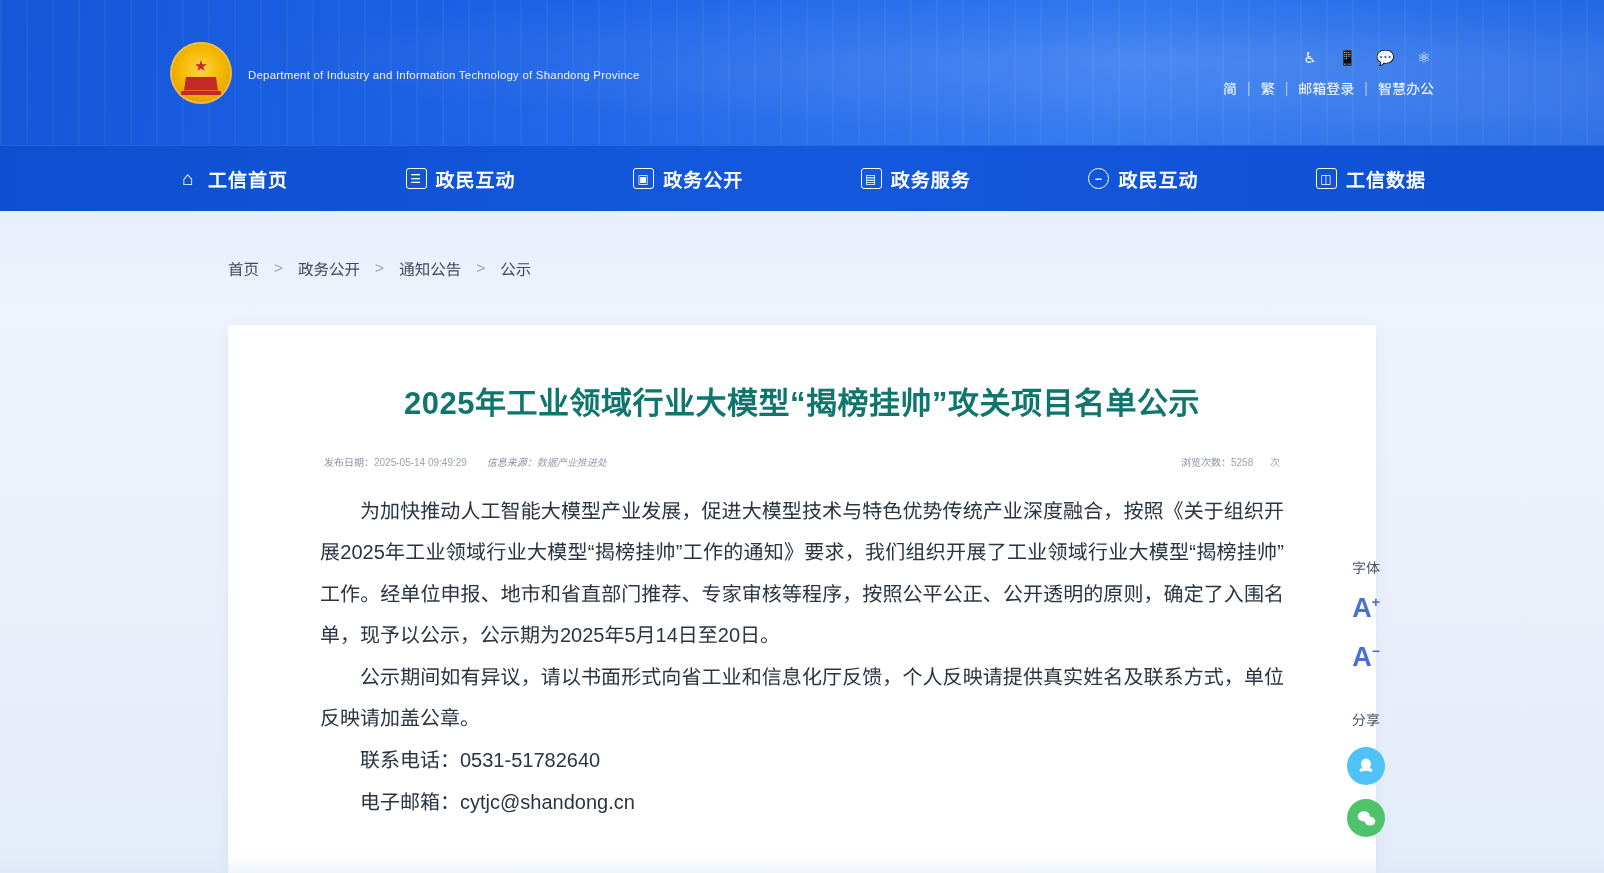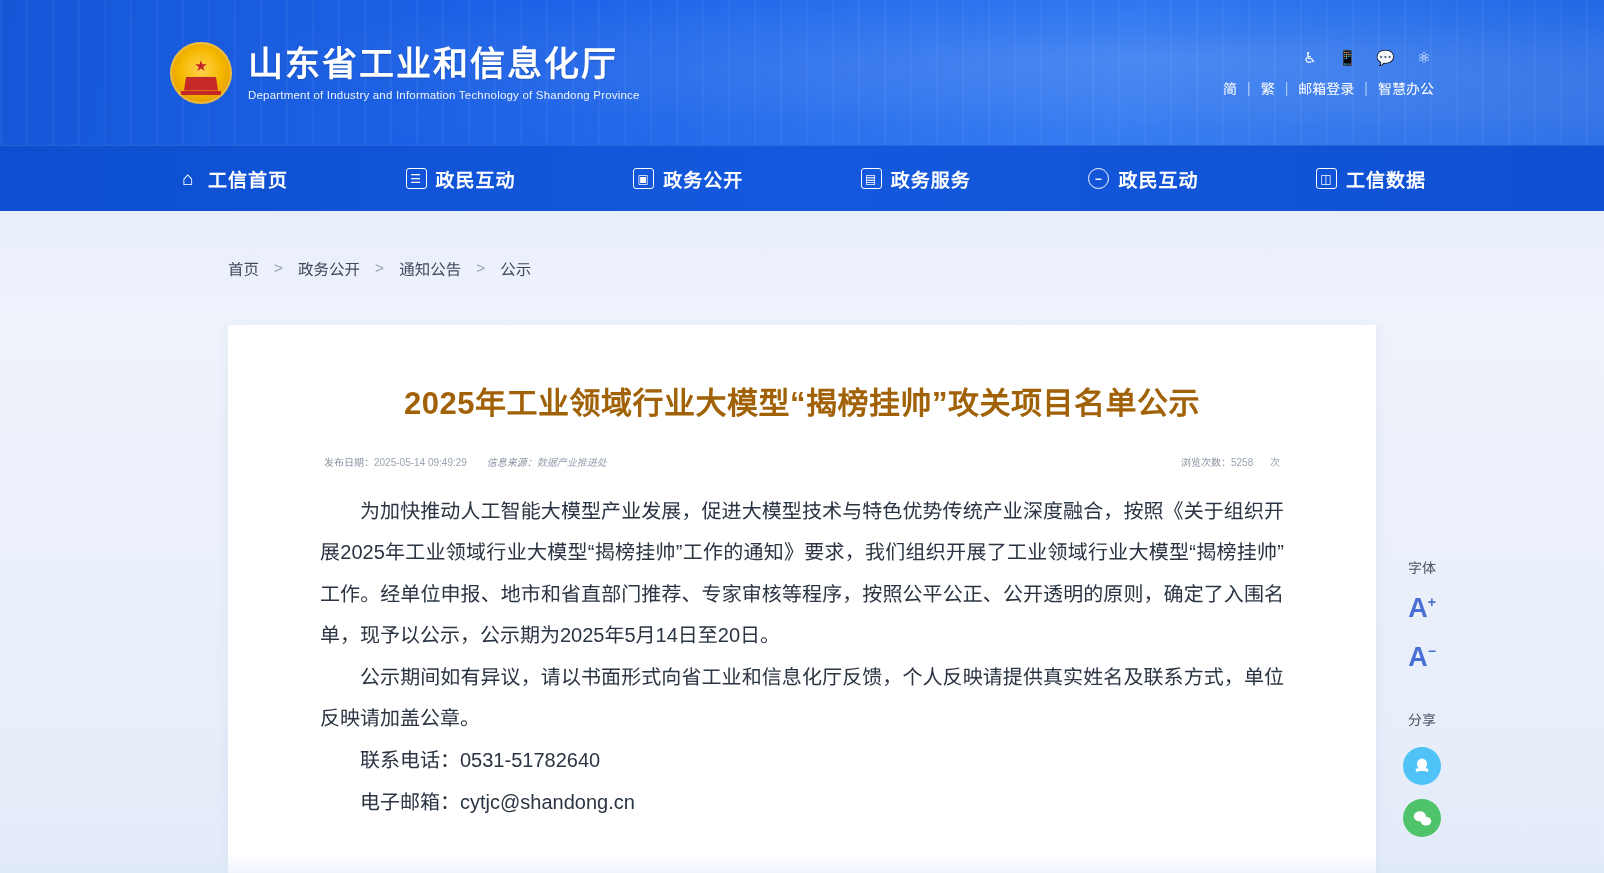--- a/index.html
+++ b/index.html
@@ -143,21 +143,21 @@
   }
   .card {
     position: absolute;
     left: 228px; top: 0;
     width: 1148px; height: 572px;
     background: #fff;
     box-shadow: 0 2px 14px rgba(25,60,140,0.06);
   }
   .article { padding: 56px 92px 0 92px; }
   .title {
-    font-size: 31px; font-weight: 700; color: #a16207;
+    font-size: 31px; font-weight: 700; color: #0f766e;
     text-align: center; line-height: 1.5; letter-spacing: 0.5px;
   }
   .meta {
     margin-top: 26px;
     display: flex; align-items: center;
     font-size: 10px; color: #8a93a3;
     padding: 0 4px;
   }
   .meta .m1 { }
   .meta .m2 { margin-left: 20px; font-style: italic; }
@@ -170,21 +170,21 @@
     line-height: 2.08;
     color: #2a3442;
     text-align: justify;
   }
   .content p { margin: 0; text-indent: 2em; }
   .content p.noindent { text-indent: 2em; }
 
   
   .tools {
     position: absolute;
-    left: 1382px; top: 232px;
+    left: 1326px; top: 232px;
     width: 80px;
     display: flex; flex-direction: column; align-items: center;
     gap: 6px;
     color: #5d6a7d;
   }
   .tools .lbl { font-size: 14px; color: #4a5566; margin-bottom: 4px; }
   .tools .fbtn {
     font-size: 27px; color: #4a6fd4; font-weight: 700;
     line-height: 1; padding: 8px 2px; cursor: pointer;
   }
@@ -211,21 +211,20 @@
 
 <div class="header">
   <div class="header-inner">
     <div class="brand">
       <div class="emblem">
         <span class="star">★</span>
         <span class="gate"></span>
         <span class="gate2"></span>
       </div>
       <div class="brand-text">
-        <div class="brand-cn">山东省工业和信息化厅</div>
         <div class="brand-en">Department of Industry and Information Technology of Shandong Province</div>
       </div>
     </div>
 
 
     <div class="header-right">
       <div class="mini-icons">
         <span>♿</span>
         <span>📱</span>
         <span>💬</span>

